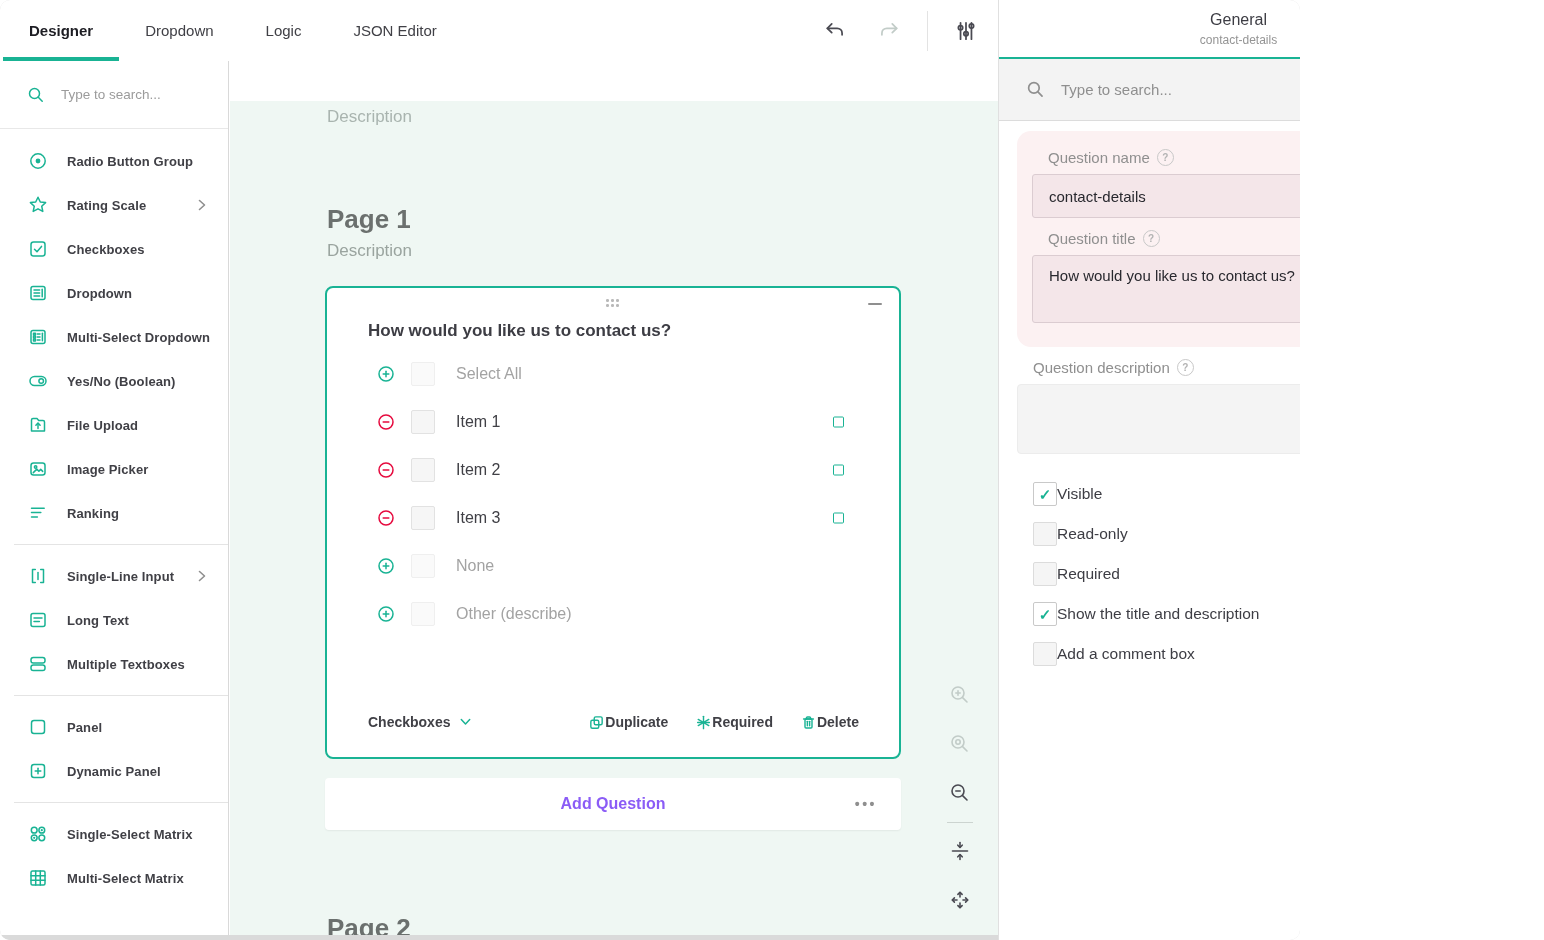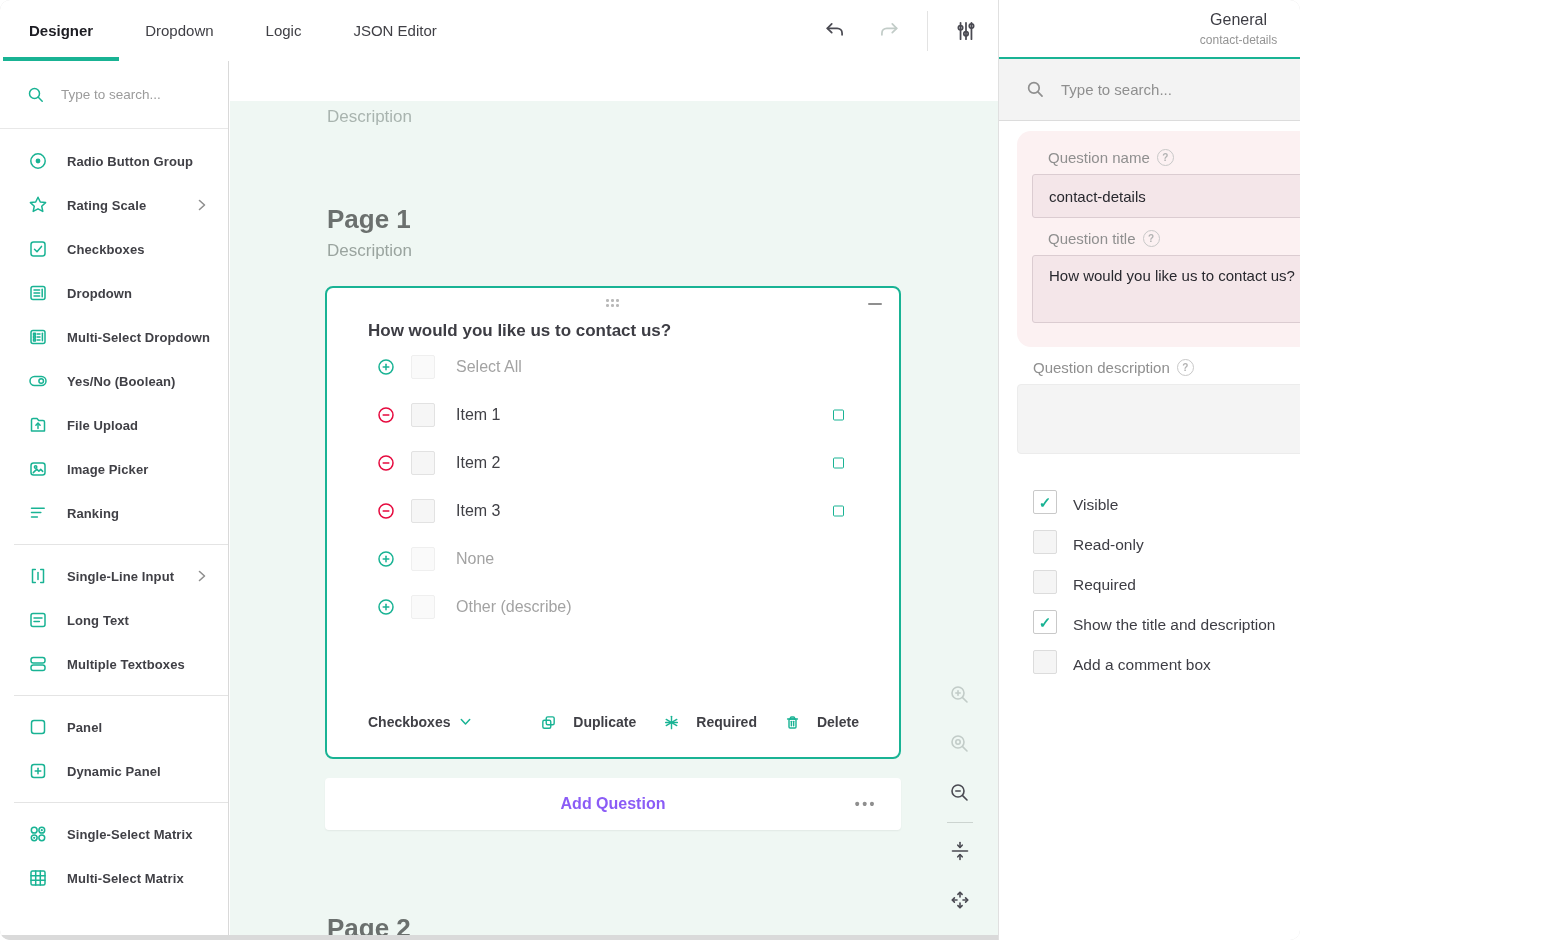--- a/index.html
+++ b/index.html
@@ -37,31 +37,31 @@
   
   #canvas{position:absolute;left:230px;top:61px;width:768px;height:874px;background:#eff7f3;overflow:hidden;margin-top:40px;}
   .survey-desc{position:absolute;left:97px;top:6px;font-size:17px;color:#a9b4af;}
   .page-title{position:absolute;font-size:26px;font-weight:700;color:#6b706e;}
   .page-desc{position:absolute;font-size:17px;color:#9aa49f;}
   .qcard{position:absolute;left:95px;top:185px;width:576px;height:473px;background:#fff;border:2px solid #19b394;border-radius:8px;box-sizing:border-box;}
   .drag-dots{position:absolute;top:11px;left:50%;transform:translateX(-50%);display:grid;grid-template-columns:repeat(3,4px);grid-template-rows:repeat(2,4px);gap:1px;cursor:grab;}
   .drag-dots i{width:2.5px;height:2.5px;border-radius:50%;background:#b9b9b9;}
   .collapse-dash{position:absolute;top:15px;right:17px;width:14px;height:2.4px;background:#8f8f8f;border-radius:1px;cursor:pointer;}
   .q-title{position:absolute;left:41px;top:33px;font-size:17px;font-weight:700;color:#3d3d44;}
-  .q-rows{position:absolute;left:0;top:55px;width:100%;}
+  .q-rows{position:absolute;left:0;top:62px;width:100%;}
   .q-row{height:48px;display:flex;align-items:center;padding-left:50px;position:relative;}
   .q-row .cb{width:24px;height:24px;border-radius:2px;background:#f6f6f6;border:1px solid #e2e2e2;margin-left:16px;box-sizing:border-box;}
   .q-row.ghost .cb{background:#fafafa;border-color:#efefef;}
   .q-row .itext{margin-left:21px;font-size:16px;color:#404046;}
   .q-row.ghost .itext{color:#a3a3a3;}
   .q-row .dragsq{position:absolute;right:55px;top:50%;transform:translateY(-50%);width:9px;height:9px;border:1.6px solid #19b394;border-radius:1.5px;cursor:grab;}
   .q-footer{position:absolute;left:0;bottom:12px;width:100%;height:46px;display:flex;align-items:center;padding:0 40px 0 41px;box-sizing:border-box;}
   .type-sel{display:flex;align-items:center;gap:10px;font-size:14px;font-weight:700;color:#404046;cursor:pointer;}
   .f-actions{margin-left:auto;display:flex;gap:27px;}
-  .f-act{display:flex;align-items:center;gap:16px;font-size:14px;font-weight:700;color:#404046;cursor:pointer;text-align:right;}
+  .f-act{display:flex;align-items:center;gap:0;font-size:14px;font-weight:700;color:#404046;cursor:pointer;text-align:right;}
   .add-q{position:absolute;left:95px;top:677px;width:576px;height:52px;background:#fff;border-radius:4px;box-shadow:0 1px 2px rgba(0,0,0,.06);display:flex;align-items:center;justify-content:center;cursor:pointer;}
   .add-q .t{color:#8b5cf6;font-weight:700;font-size:16px;}
   .add-q .dots{position:absolute;right:24px;color:#8f8f8f;letter-spacing:2.5px;font-size:14px;font-weight:700;cursor:pointer;}
   .zoomcol{position:absolute;right:25px;top:582px;width:26px;display:flex;flex-direction:column;align-items:center;}
   .zoomcol .zbtn{margin-bottom:25px;cursor:pointer;}
   .zoomcol .zdiv{width:26px;height:1px;background:#ccd4d0;margin:-8px 0 16px;}
 
   
   #ppanel{position:absolute;left:998px;top:0;width:480px;height:940px;background:#fff;border-left:1px solid #e0e0e0;box-sizing:border-box;}
   .pp-header{height:59px;border-bottom:2px solid #19b394;text-align:center;padding-top:11px;box-sizing:border-box;}
@@ -71,21 +71,21 @@
   .pp-search input{border:0;outline:0;background:transparent;font-size:15px;color:#404046;width:300px;font-family:inherit;}
   .pp-search input::placeholder{color:#8f8f8f;}
   .pp-body{padding:10px 16px 0 18px;}
   .pink{background:#fcf1f2;border-radius:14px;padding:6px 15px 20px;}
   .f-label{display:flex;align-items:center;gap:7px;font-size:15px;color:#8f8f8f;padding:12px 0 8px 16px;}
   .f-input,.f-area{width:100%;box-sizing:border-box;border-radius:3px;font-size:15px;color:#28282e;font-family:inherit;outline:0;}
   .pink .f-input{height:44px;background:#f4e6e9;border:1px solid #dbccd1;padding:0 16px;}
   .pink .f-area{height:68px;background:#f4e6e9;border:1px solid #dbccd1;padding:11px 16px;resize:none;}
   .gray-area{height:70px;background:#f4f4f4;border:1px solid #ececec;border-radius:4px;padding:11px 16px;resize:none;}
   .pp-checks{margin-top:16px;padding-left:16px;}
-  .chk-row{display:flex;align-items:flex-end;gap:16px;height:40px;cursor:pointer;}
+  .chk-row{display:flex;align-items:center;height:40px;cursor:pointer;}
   .cbx{width:24px;height:24px;border-radius:2px;background:#f5f5f5;border:1px solid #dcdcdc;box-sizing:border-box;display:flex;align-items:center;justify-content:center;}
   .cbx.checked{background:#fff;border-color:#c9c9c9;}
   .cbx.checked::after{content:"\2713";color:#19b394;font-size:15px;font-weight:700;line-height:1;}
   .chk-label{font-size:15.5px;color:#3d3d44;}
   .help{width:15px;height:15px;border-radius:50%;border:1px solid #c8c8c8;color:#b3b3b3;font-size:10px;display:flex;align-items:center;justify-content:center;font-weight:700;}
 
   
   #strip{position:absolute;left:1478px;top:0;width:66px;height:940px;background:#fff;border-left:1px solid #e4e4e4;box-sizing:border-box;}
   .strip-btn{width:40px;height:40px;margin:0 auto 12px;display:flex;align-items:center;justify-content:center;border-radius:8px;cursor:pointer;}
   .strip-btn.sel{background:#dff3ec;}

